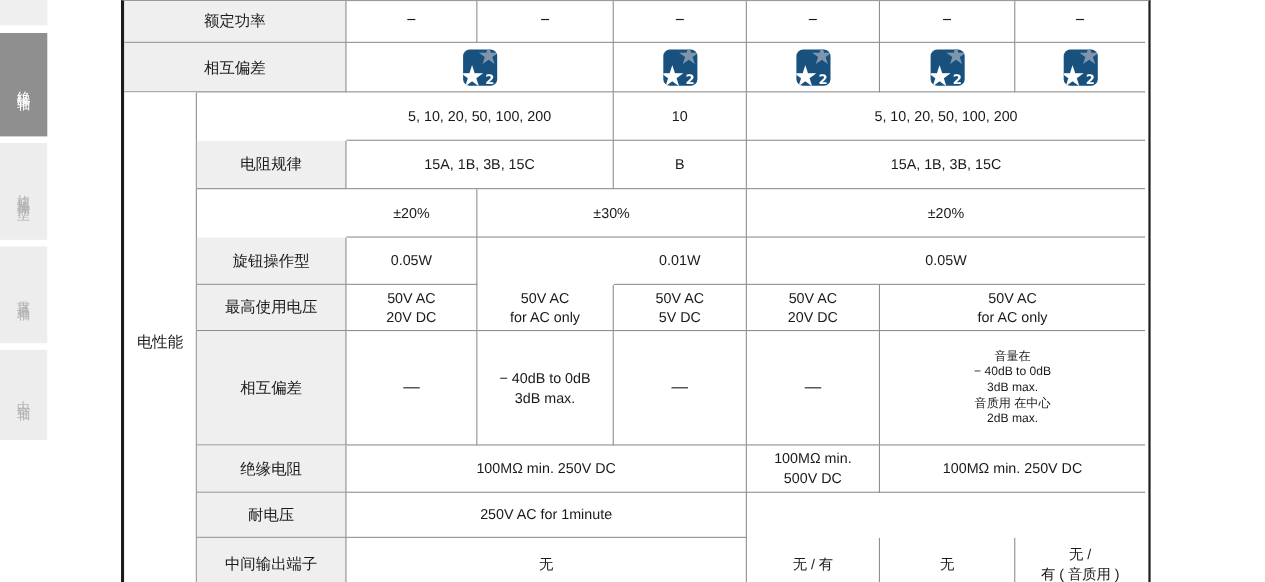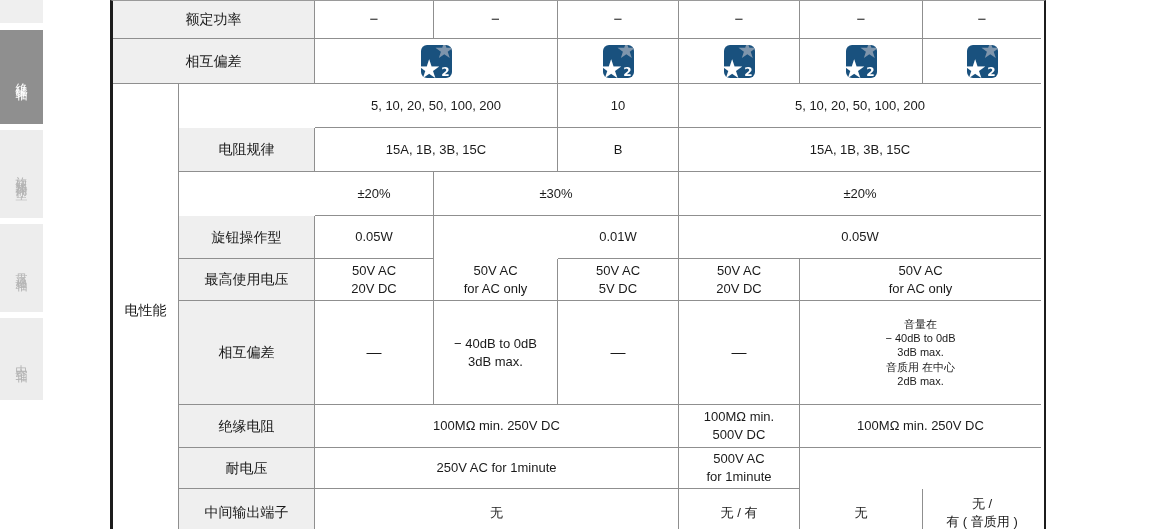--- a/index.html
+++ b/index.html
@@ -125,22 +125,20 @@
 2dB max.</div>
 
   <div class="cell lbl" style="grid-area:9/2/10/3">绝缘电阻</div>
   <div class="cell" style="grid-area:9/3/10/6">100MΩ min. 250V DC</div>
   <div class="cell" style="grid-area:9/6/10/7">100MΩ min.
 500V DC</div>
   <div class="cell cr0" style="grid-area:9/7/10/9">100MΩ min. 250V DC</div>
 
   <div class="cell lbl" style="grid-area:10/2/11/3">耐电压</div>
   <div class="cell" style="grid-area:10/3/11/6">250V AC for 1minute</div>
-  <div class="cell" style="grid-area:10/6/11/7">500V AC
-for 1minute</div>
 
   <div class="cell lbl" style="grid-area:11/2/12/3">中间输出端子</div>
   <div class="cell" style="grid-area:11/3/12/6">无</div>
   <div class="cell" style="grid-area:11/6/12/7">无 / 有</div>
   <div class="cell" style="grid-area:11/7/12/8">无</div>
   <div class="cell cr0" style="grid-area:11/8/12/9">无 /
 有 ( 音质用 )</div>
 
 </div>
 

